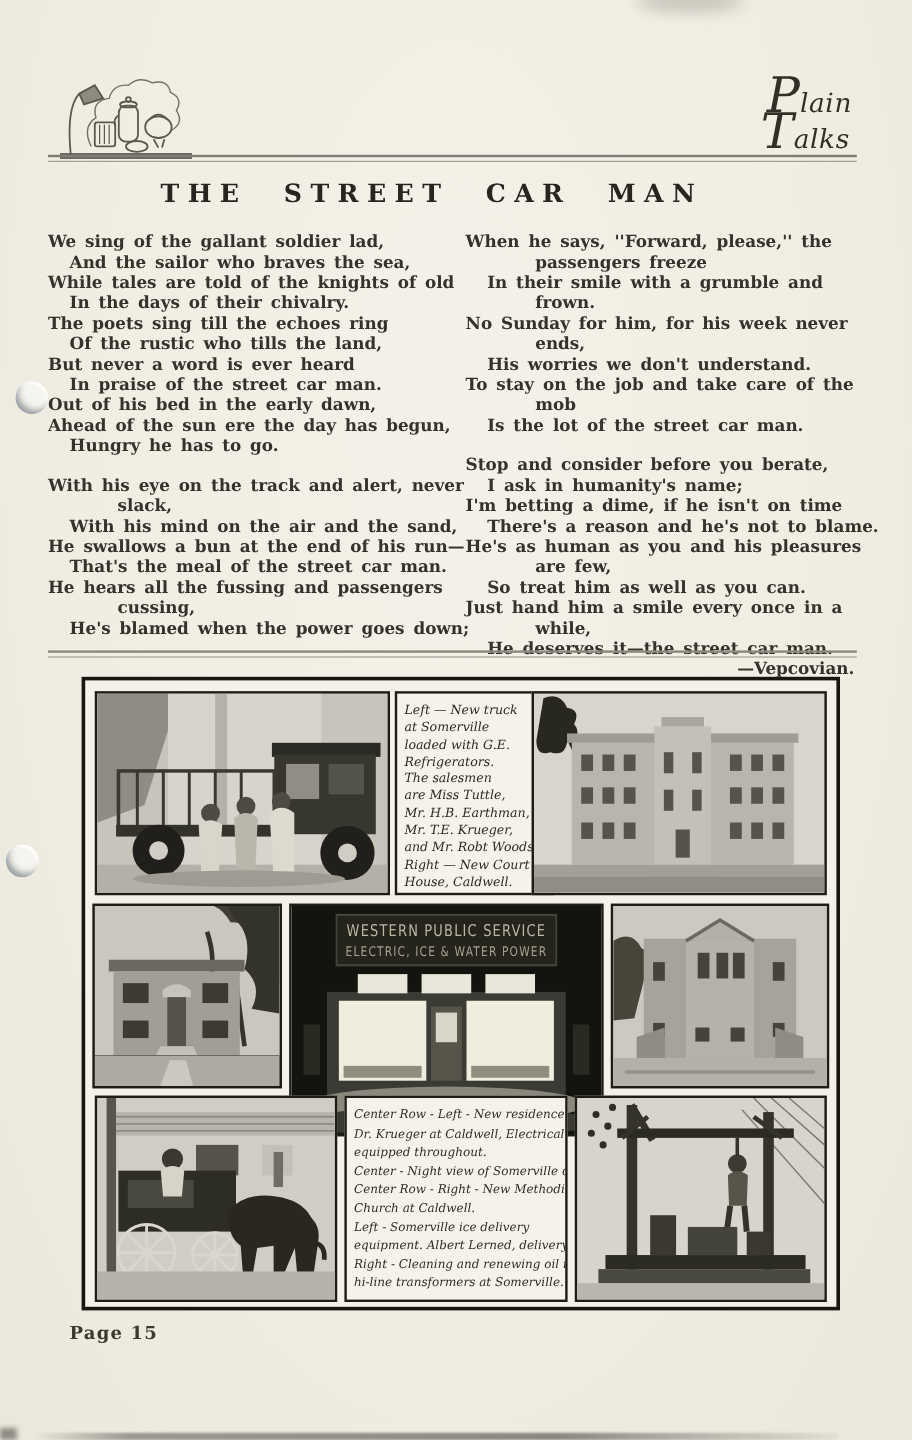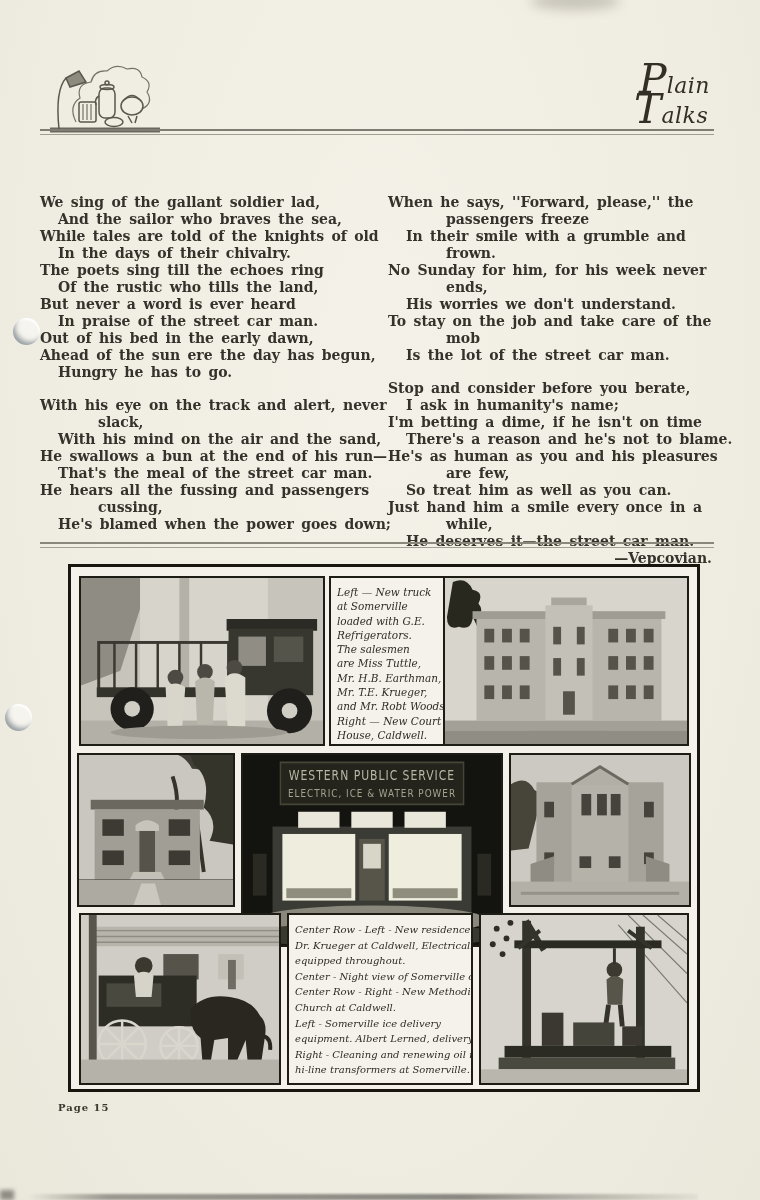--- a/index.html
+++ b/index.html
@@ -44,21 +44,21 @@
   .c-truck{left:8px;top:9px;width:246px;height:170px;}
   .c-cap1{left:258px;top:9px;width:133px;height:170px;}
   .c-court{left:372px;top:9px;width:246px;height:170px;}
   .c-res{left:6px;top:186px;width:158px;height:154px;}
   .c-store{left:170px;top:186px;width:262px;height:194px;}
   .c-church{left:438px;top:186px;width:182px;height:154px;}
   .c-wagon{left:8px;top:346px;width:202px;height:172px;}
   .c-cap2{left:216px;top:346px;width:186px;height:172px;}
   .c-trans{left:408px;top:346px;width:210px;height:172px;}
 
-  .page-num{position:absolute;left:58px;top:1102px;font-size:10px;font-weight:bold;letter-spacing:1px;color:#3a382f;}
+  .page-num{position:absolute;left:58px;top:1102px;font-size:15px;font-weight:bold;letter-spacing:1px;color:#3a382f;}
 
   
   .punch{position:absolute;width:27px;height:27px;border-radius:50%;background:#f6f4ee;
     box-shadow:inset 4px -5px 5px -2px rgba(75,90,100,.55), inset -1px 2px 2px rgba(255,255,255,.9);}
   .punch-top{left:13px;top:318px;}
   .punch-bottom{left:5px;top:704px;}
   .smudge-top{position:absolute;left:530px;top:-8px;width:90px;height:18px;border-radius:50%;
     background:rgba(120,118,108,.35);filter:blur(6px);}
   .shadow-bottom{position:absolute;left:28px;right:62px;bottom:0;height:6px;
     background:linear-gradient(to right, rgba(55,55,50,0), rgba(55,55,50,.45) 12%, rgba(55,55,50,.55) 65%, rgba(55,55,50,.05));
@@ -87,20 +87,21 @@
     <path d="M84 60 l4 7 M93 60 l-2 7"></path>
   </svg>
 
   <div class="brand">
     <div class="b1"><span class="bcap">P</span><span class="brest">lain</span></div>
     <div class="b2"><span class="bcap">T</span><span class="brest">alks</span></div>
   </div>
 
   <div class="rule2 rule-header"></div>
 
+  <div class="title">THE STREET CAR MAN</div>
 
   <div class="poem-col poem-left">
       <div class="pline i0">We sing of the gallant soldier lad,</div>
       <div class="pline i1">And the sailor who braves the sea,</div>
       <div class="pline i0">While tales are told of the knights of old</div>
       <div class="pline i1">In the days of their chivalry.</div>
       <div class="pline i0">The poets sing till the echoes ring</div>
       <div class="pline i1">Of the rustic who tills the land,</div>
       <div class="pline i0">But never a word is ever heard</div>
       <div class="pline i1">In praise of the street car man.</div>

